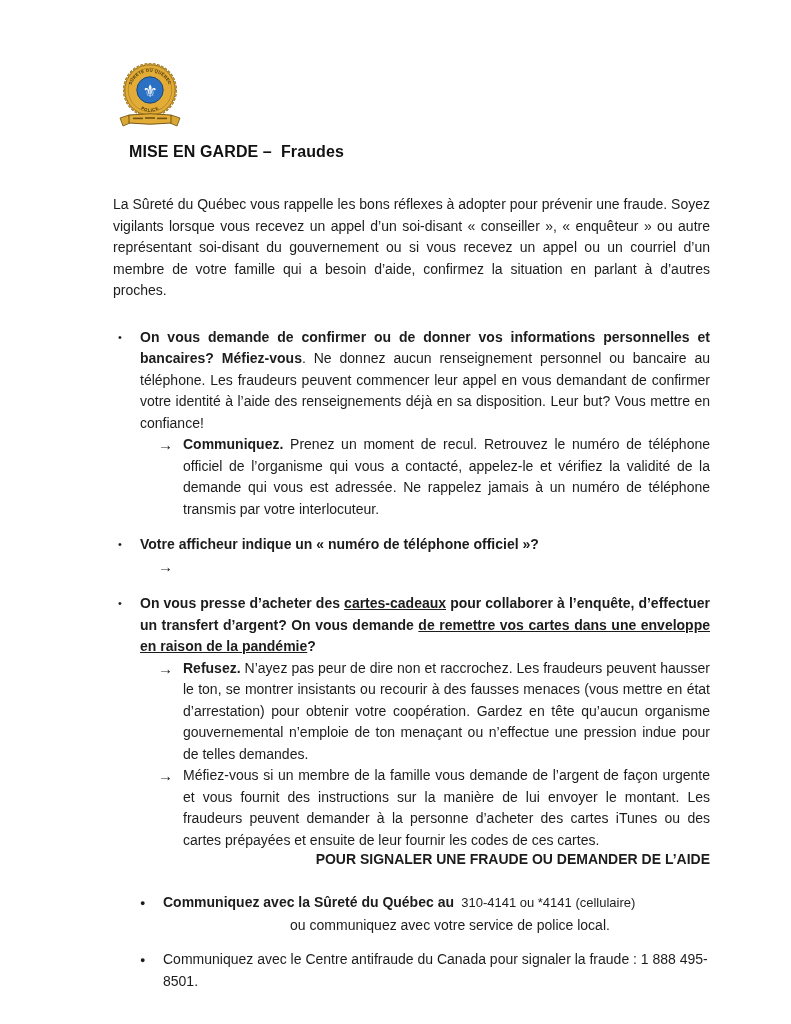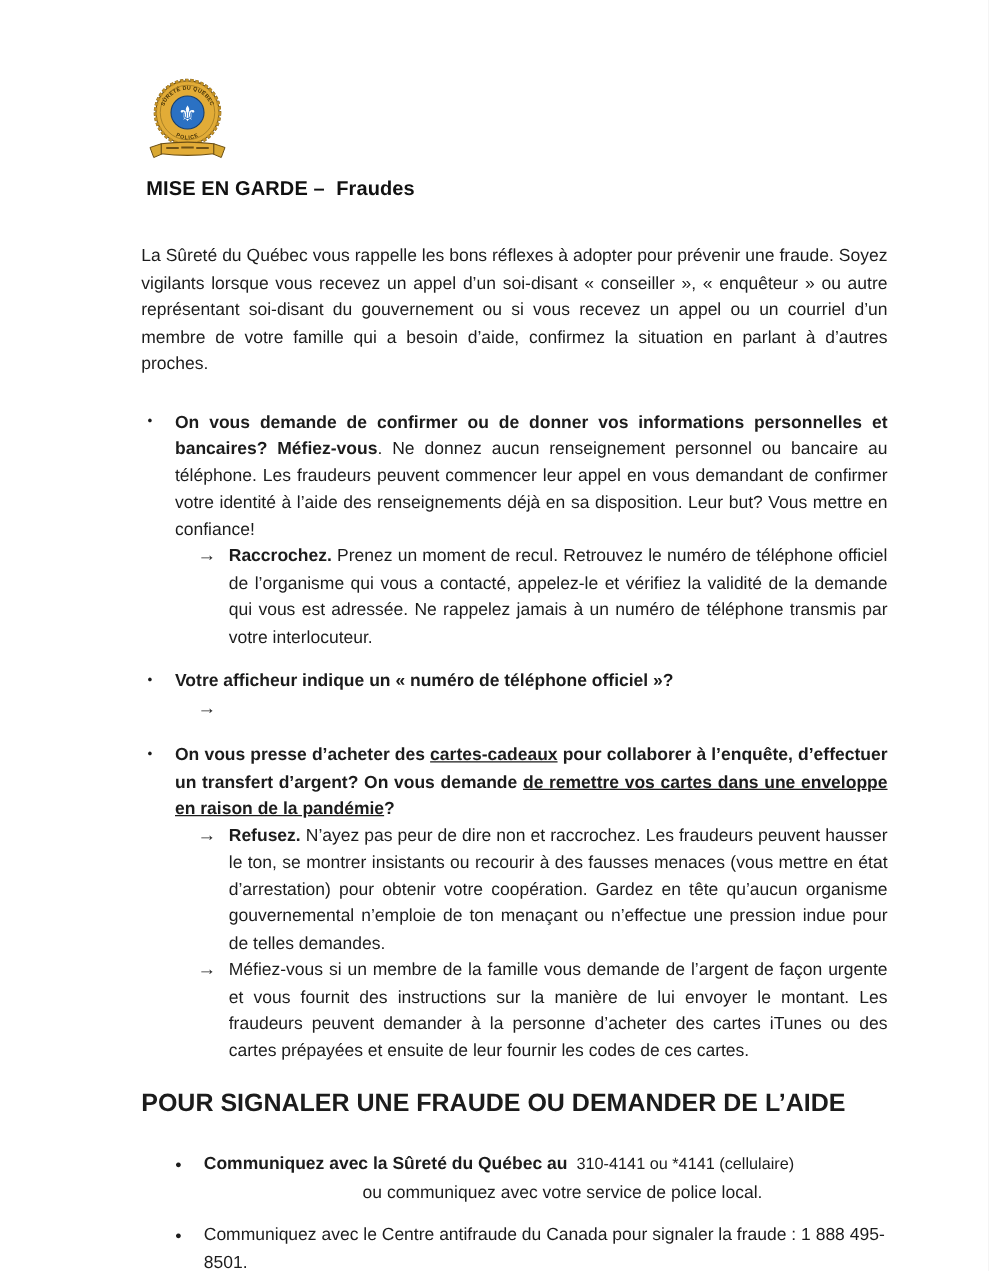--- a/index.html
+++ b/index.html
@@ -13,21 +13,21 @@
     font-family: "Liberation Sans", sans-serif;
     color: #1c1c1c;
     padding: 62px 81px 0 113px;
     overflow: hidden;
   }
   .logo { width: 74px; height: 68px; }
   .title {
     font-size: 16px;
     font-weight: bold;
     color: #111;
-    margin: 13px 0 0 4px;
+    margin: 13px 0 0 16px;
     white-space: pre-wrap;
     letter-spacing: 0.1px;
   }
   .body-text {
     font-size: 14px;
     line-height: 21.5px;
   }
   .intro {
     margin-top: 33px;
     text-align: justify;
@@ -47,23 +47,23 @@
     font-size: 11px;
   }
   .l1 .content { flex: 1; text-align: justify; }
   .arrow-row { padding-left: 45px; }
   .arrow-row .marker {
     width: 25px;
     font-size: 15px;
   }
   .arrow-row .content { flex: 1; text-align: justify; }
   .report-heading {
-    margin-top: 21px;
-    font-size: 20px;
+    font-size: 14px;
     font-weight: bold;
+    text-align: right;
   }
   .report-item { margin-left: 27px; margin-top: 13px; }
   .report-item.first { margin-top: 25px; }
   .report-row .marker {
     width: 23px;
     font-size: 9px;
     padding-top: 1px;
   }
   .report-row .content { flex: 1; white-space: pre-wrap; }
   .report-cont { margin-left: 50px; text-align: center; }
@@ -114,21 +114,21 @@
 
   <p class="body-text intro"><span>La Sûreté du Québec vous rappelle les bons réflexes à adopter pour prévenir une fraude. Soyez vigilants lorsque vous recevez un appel d’un soi-disant « conseiller », « enquêteur » ou autre représentant soi-disant du gouvernement ou si vous recevez un appel ou un courriel d’un membre de votre famille qui a besoin d’aide, confirmez la situation en parlant à d’autres proches.</span></p>
 
   <div class="group first body-text">
     <div class="row l1">
       <span class="marker">•</span>
       <div class="content"><span class="sb">On vous demande de confirmer ou de donner vos informations personnelles et bancaires? Méfiez-vous</span><span>. Ne donnez aucun renseignement personnel ou bancaire au téléphone. Les fraudeurs peuvent commencer leur appel en vous demandant de confirmer votre identité à l’aide des renseignements déjà en sa disposition. Leur but? Vous mettre en confiance!</span></div>
     </div>
     <div class="row arrow-row">
       <span class="marker">→</span>
-      <div class="content"><span class="sb">Raccrochez.</span><span> Prenez un moment de recul. Retrouvez le numéro de téléphone officiel de l’organisme qui vous a contacté, appelez-le et vérifiez la validité de la demande qui vous est adressée. Ne rappelez jamais à un numéro de téléphone transmis par votre interlocuteur.</span></div>
+      <div class="content"><span class="sb">Communiquez.</span><span> Prenez un moment de recul. Retrouvez le numéro de téléphone officiel de l’organisme qui vous a contacté, appelez-le et vérifiez la validité de la demande qui vous est adressée. Ne rappelez jamais à un numéro de téléphone transmis par votre interlocuteur.</span></div>
     </div>
   </div>
 
   <div class="group second body-text">
     <div class="row l1">
       <span class="marker">•</span>
       <div class="content"><span class="sb">Votre afficheur indique un « numéro de téléphone officiel »?</span></div>
     </div>
     <div class="row arrow-row">
       <span class="marker">→</span>

